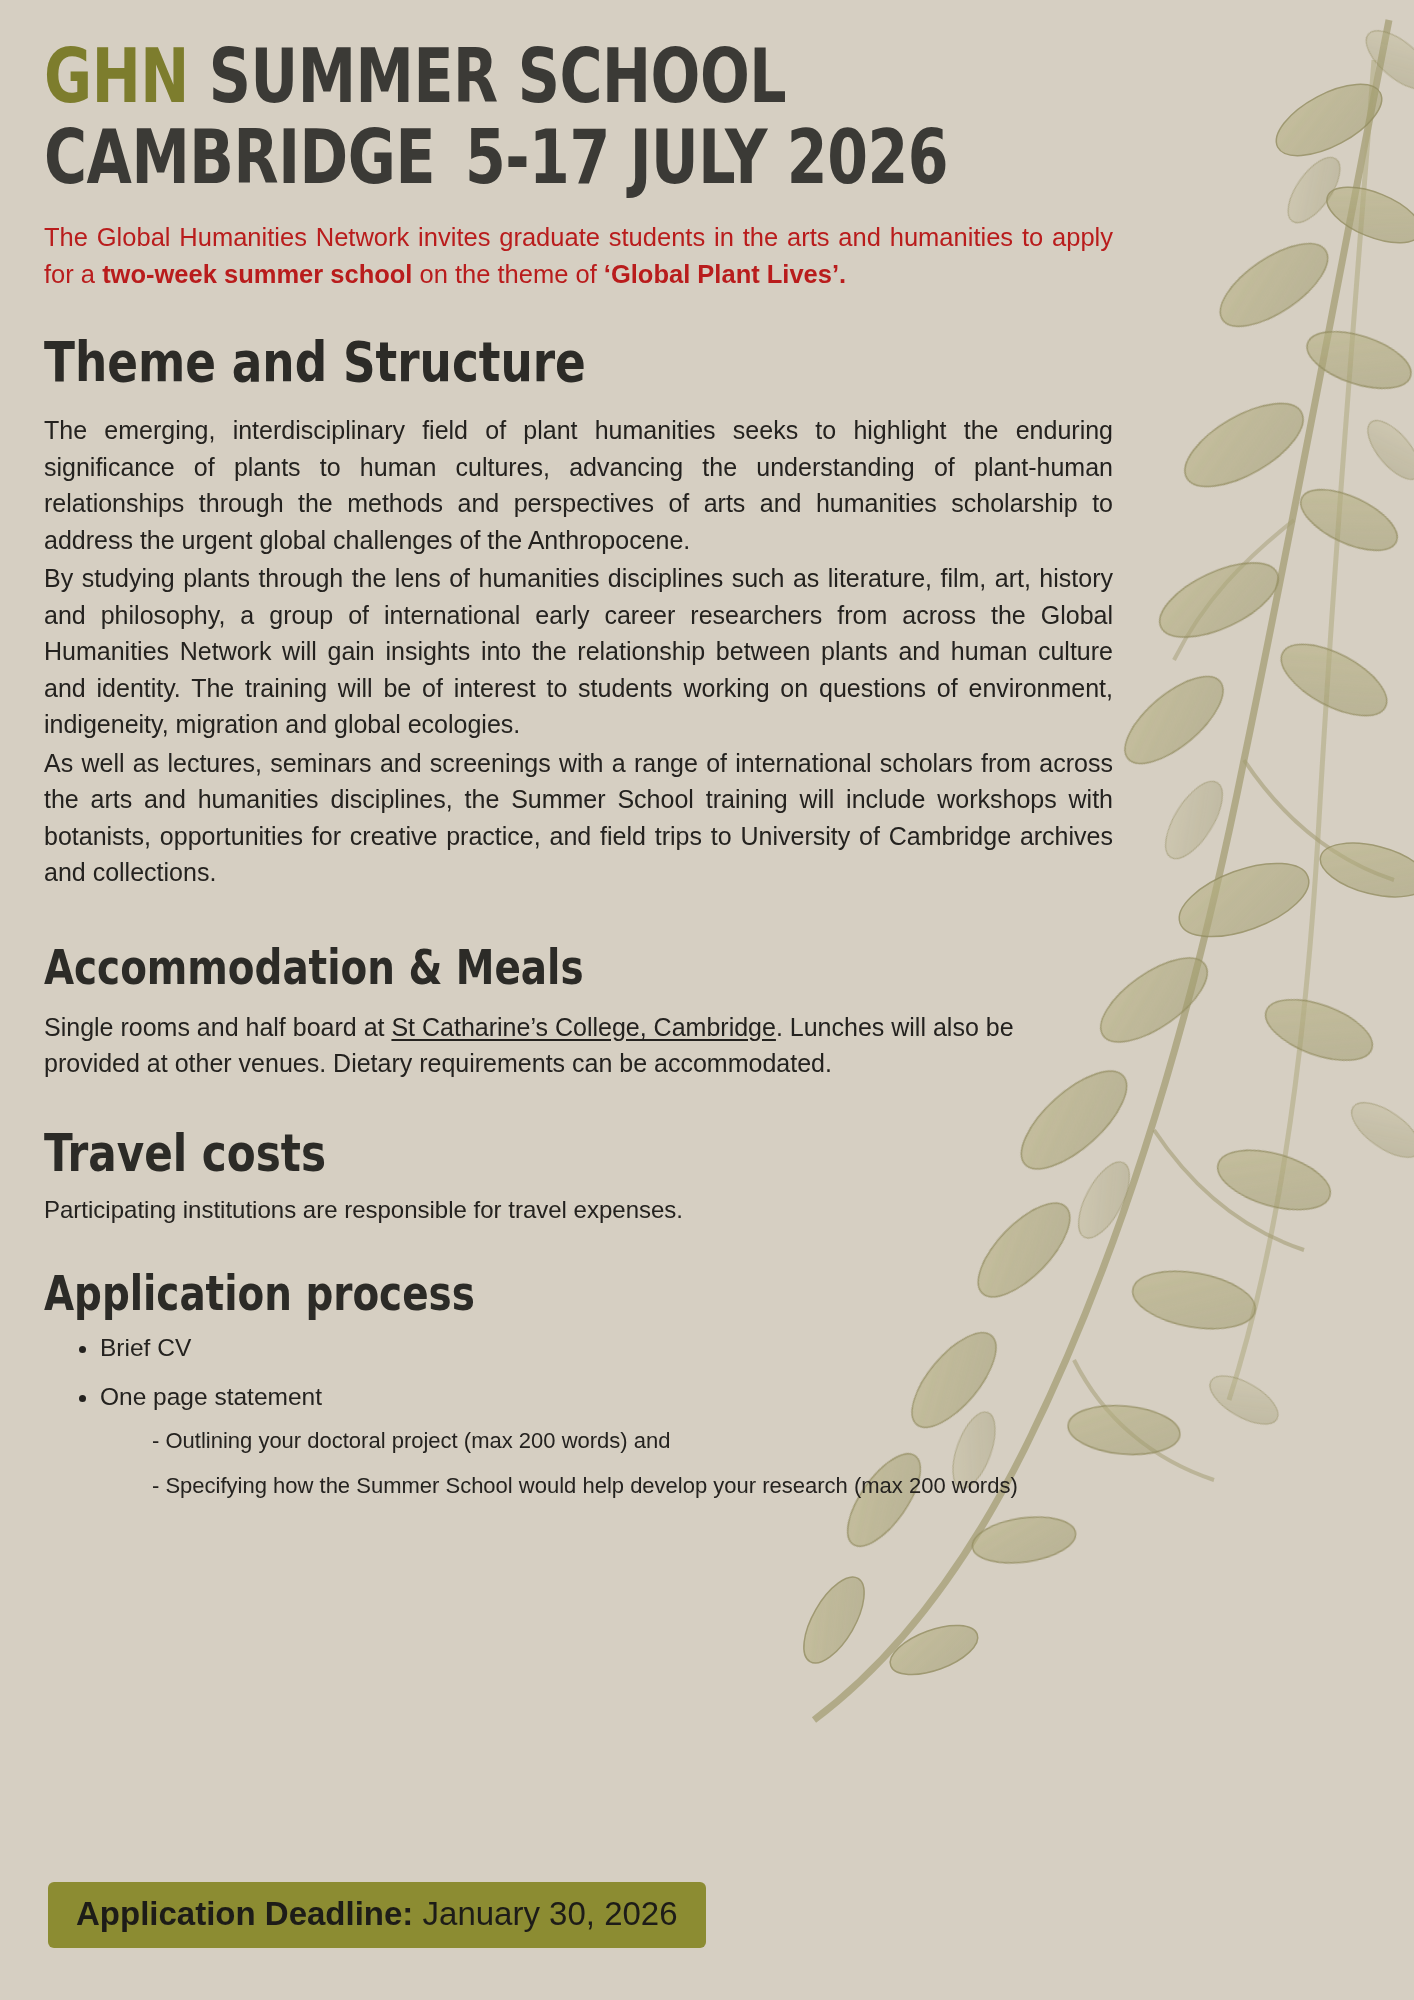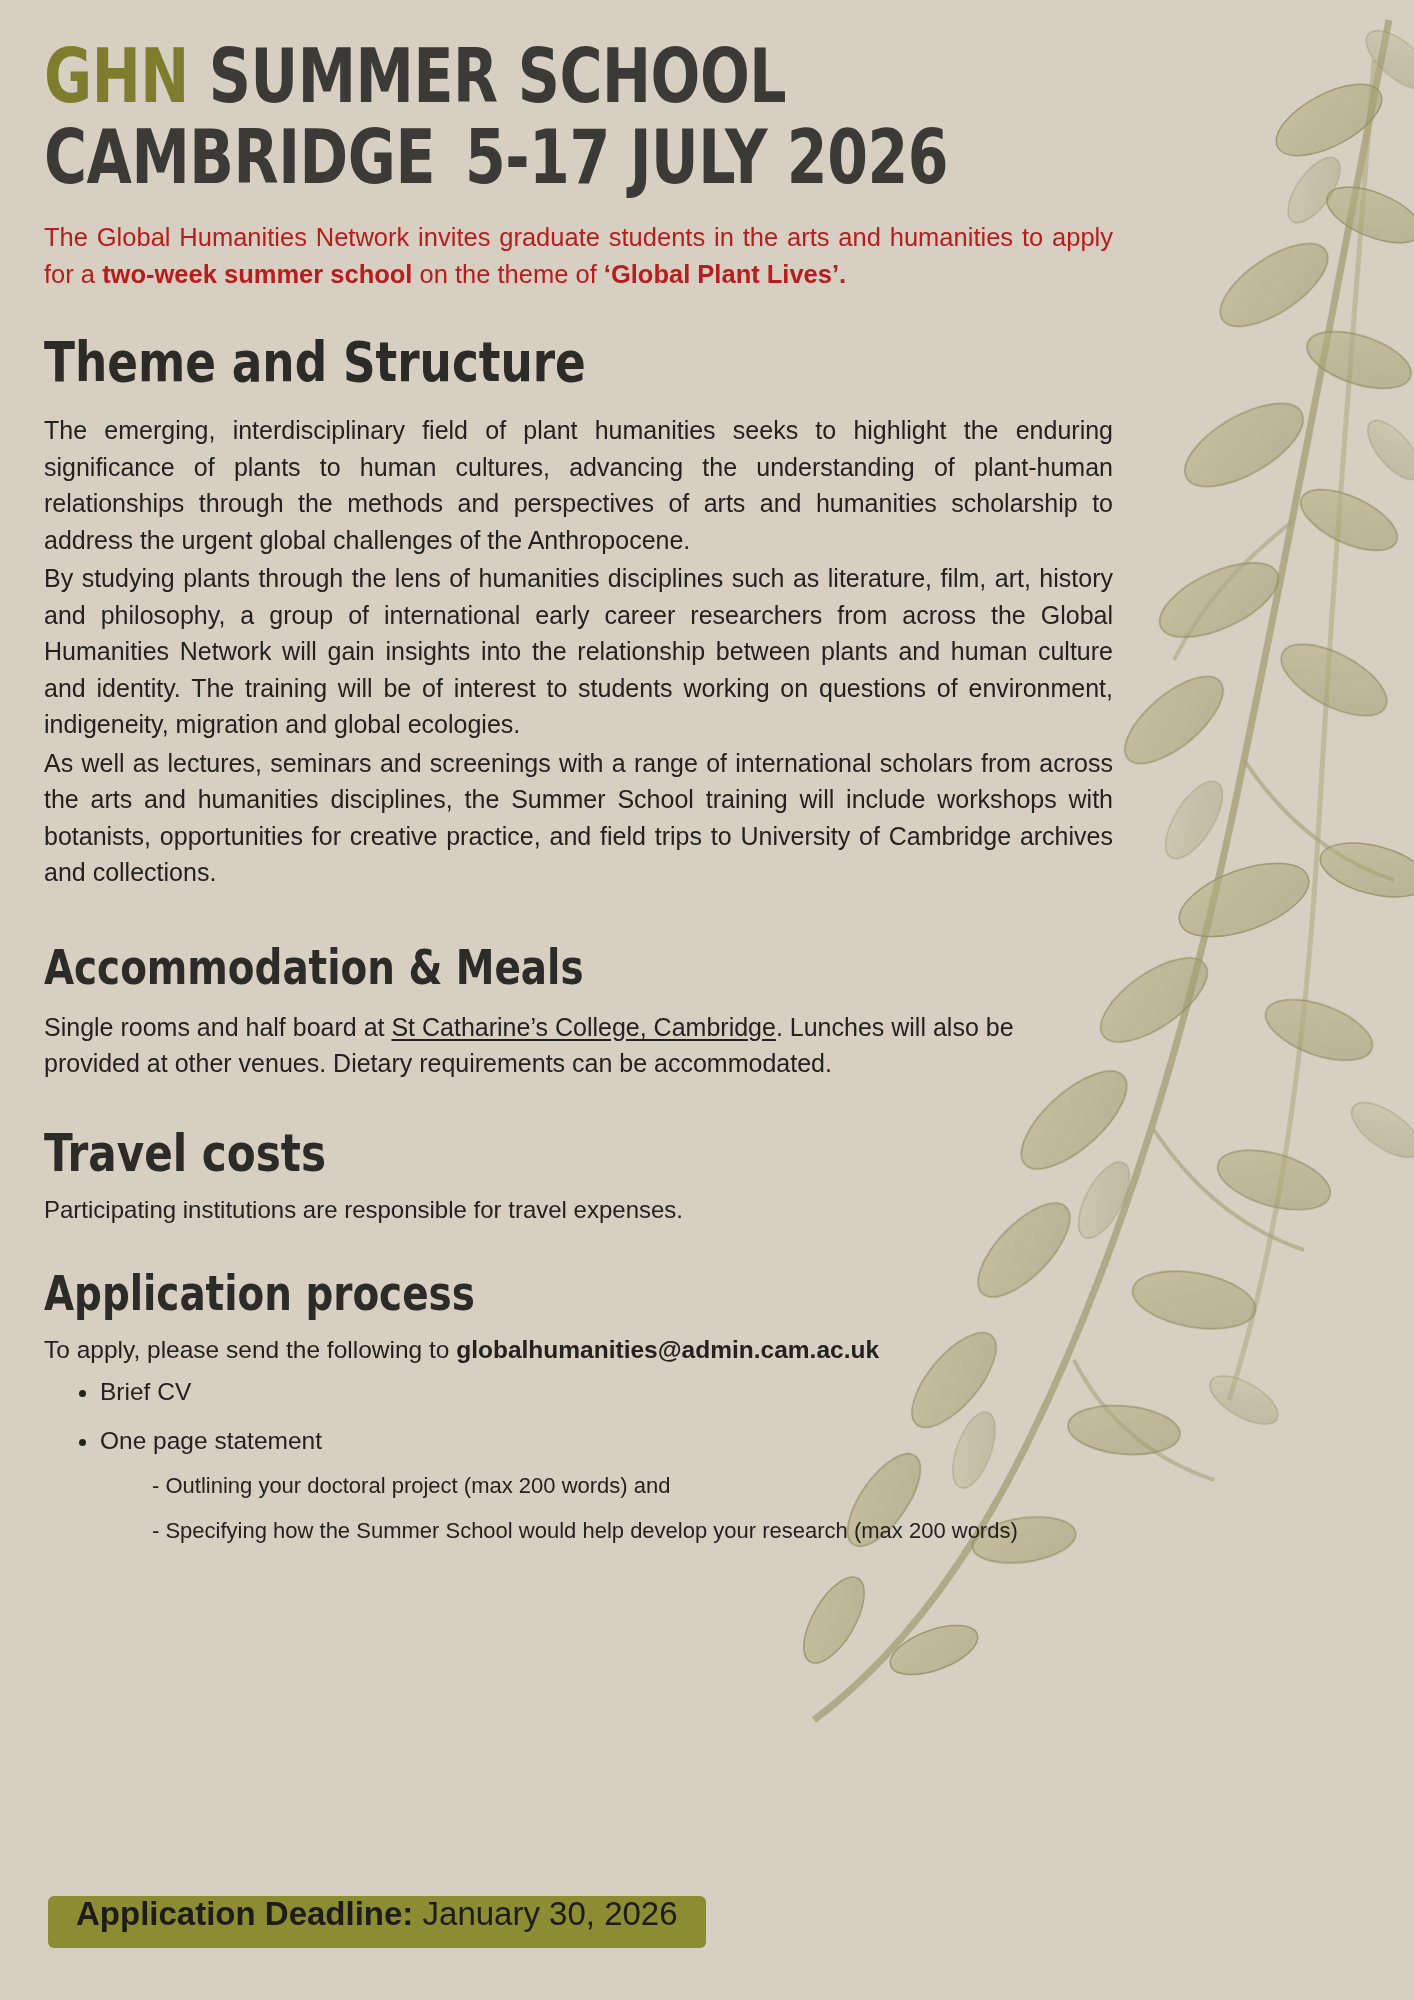--- a/index.html
+++ b/index.html
@@ -156,21 +156,21 @@
   }
 
   
   .deadline-banner {
     position: absolute;
     left: 48px;
     bottom: 52px;
     background: #8c8c32;
     color: #1d1c18;
     border-radius: 6px;
-    padding: 0 28px 16px 28px;
+    padding: 14px 28px 16px 28px;
     font-size: 33px;
     line-height: 1.1;
     white-space: nowrap;
     z-index: 3;
   }
   .deadline-banner b {
     font-weight: 700;
   }
   .deadline-banner .date {
     font-weight: 400;
@@ -256,21 +256,20 @@
   <p class="body-text">By studying plants through the lens of humanities disciplines such as literature, film, art, history and philosophy, a group of international early career researchers from across the Global Humanities Network will gain insights into the relationship between plants and human culture and identity. The training will be of interest to students working on questions of environment, indigeneity, migration and global ecologies.</p>
   <p class="body-text">As well as lectures, seminars and screenings with a range of international scholars from across the arts and humanities disciplines, the Summer School training will include workshops with botanists, opportunities for creative practice, and field trips to University of Cambridge archives and collections.</p>
 
   <h2 class="section-heading h-accom">Accommodation &amp; Meals</h2>
   <p class="accom-text"><span>Single rooms and half board at </span><u>St Catharine’s College, Cambridge</u><span>. Lunches will also be provided at other venues. Dietary requirements can be accommodated.</span></p>
 
   <h2 class="section-heading h-travel">Travel costs</h2>
   <p class="travel-text">Participating institutions are responsible for travel expenses.</p>
 
   <h2 class="section-heading h-apply">Application process</h2>
-  <p class="apply-text"><span>To apply, please send the following to </span><b>globalhumanities@admin.cam.ac.uk</b></p>
 
   <ul class="apply-list">
     <li>Brief CV</li>
     <li>
       <span>One page statement</span>
       <div class="sub-lines">
         <p class="sub-line">- Outlining your doctoral project (max 200 words) and</p>
         <p class="sub-line">- Specifying how the Summer School would help develop your research (max 200 words)</p>
       </div>
     </li>

